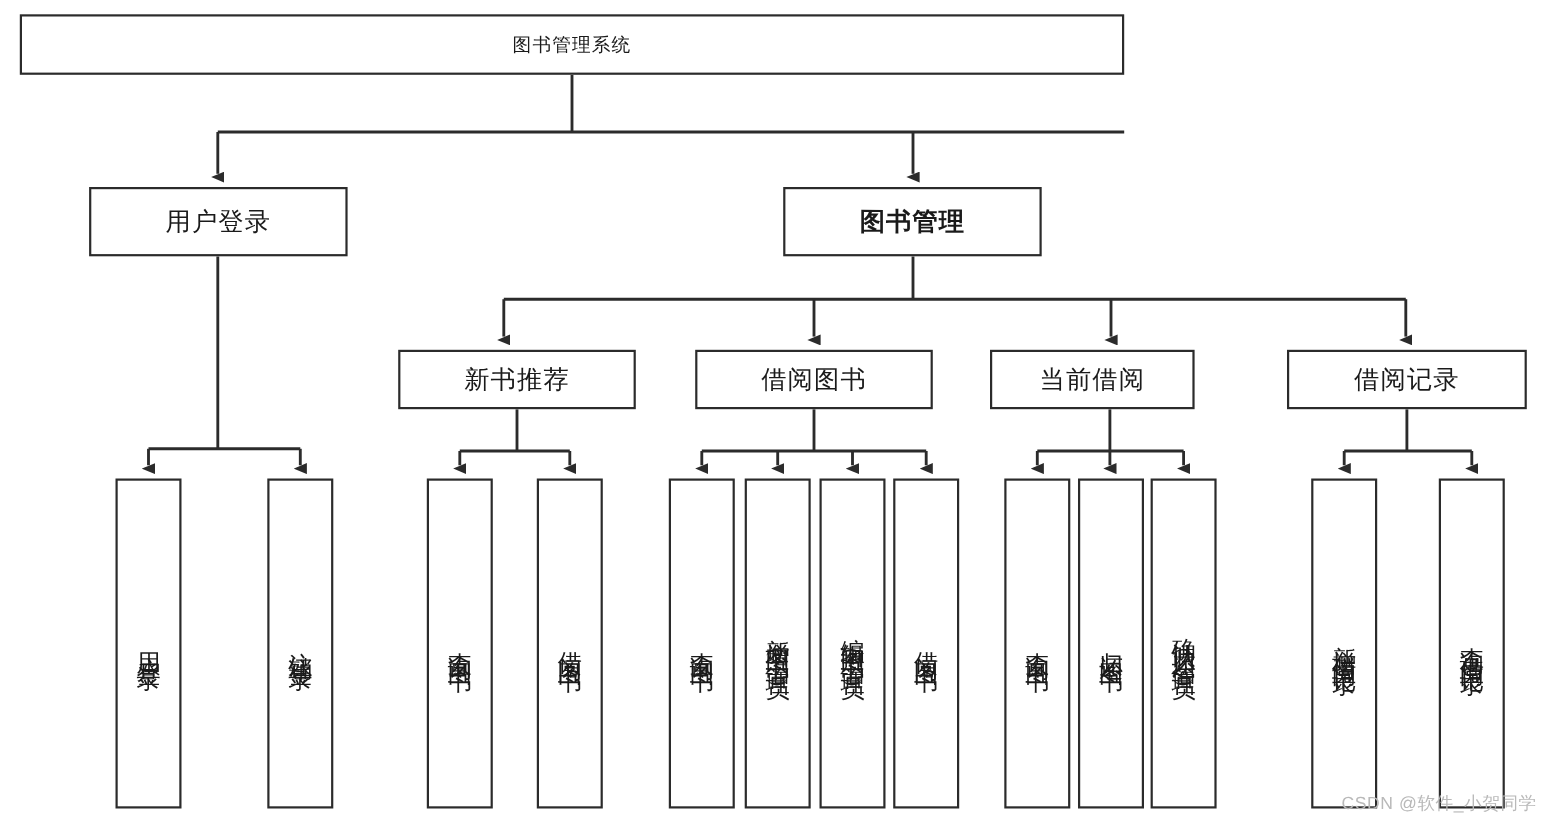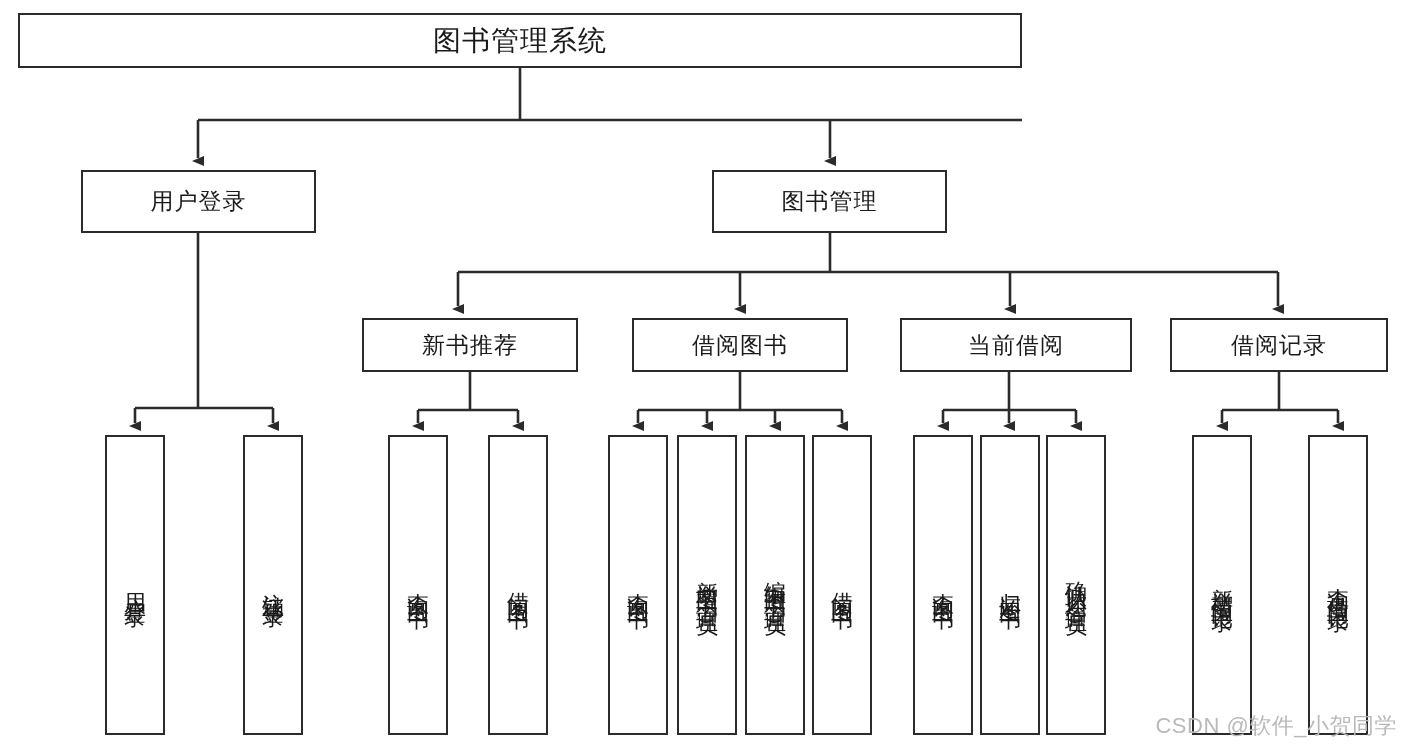--- a/index.html
+++ b/index.html
@@ -46,27 +46,27 @@
   }
   .node.v .vtext {
     writing-mode: vertical-rl;
     text-orientation: upright;
     letter-spacing: 5px;
     line-height: 1.0;
     white-space: nowrap;
     display: block;
   }
   .node.root {
-    font-size: 28px;
+    font-size: 17px;
   }
   #watermark {
     position: absolute;
     right: 8px;
     bottom: 6px;
-    font-size: 22px;
+    font-size: 16px;
     color: #b9b9b9;
     letter-spacing: 0.5px;
     white-space: nowrap;
   }
 </style>
 </head>
 <body>
 
 <div id="canvas">
 
@@ -120,31 +120,31 @@
     </g>
   </svg>
 
   <div class="node h root" style="left:18px; top:13px; width:1004px; height:55px;">
     <span>图书管理系统</span>
   </div>
 
   <div class="node h" style="left:81px; top:170px; width:235px; height:63px;">
     <span>用户登录</span>
   </div>
-  <div class="node h" style="left:712px; top:170px; width:235px; height:63px;">
+  <div class="node h" style="left:712px; top:170px; width:235px; height:63px;font-weight:bold;">
     <span>图书管理</span>
   </div>
 
   <div class="node h" style="left:362px; top:318px; width:216px; height:54px;align-items:center;">
     <span>新书推荐</span>
   </div>
   <div class="node h" style="left:632px; top:318px; width:216px; height:54px;">
     <span>借阅图书</span>
   </div>
-  <div class="node h" style="left:900px; top:318px; width:232px; height:54px;">
+  <div class="node h" style="left:900px; top:318px; width:186px; height:54px;">
     <span>当前借阅</span>
   </div>
   <div class="node h" style="left:1170px; top:318px; width:218px; height:54px;">
     <span>借阅记录</span>
   </div>
 
   <div class="node v" style="left:105px; top:435px; width:60px; height:300px;">
     <span class="vtext">用户登录</span>
   </div>
   <div class="node v" style="left:243px; top:435px; width:60px; height:300px;">

